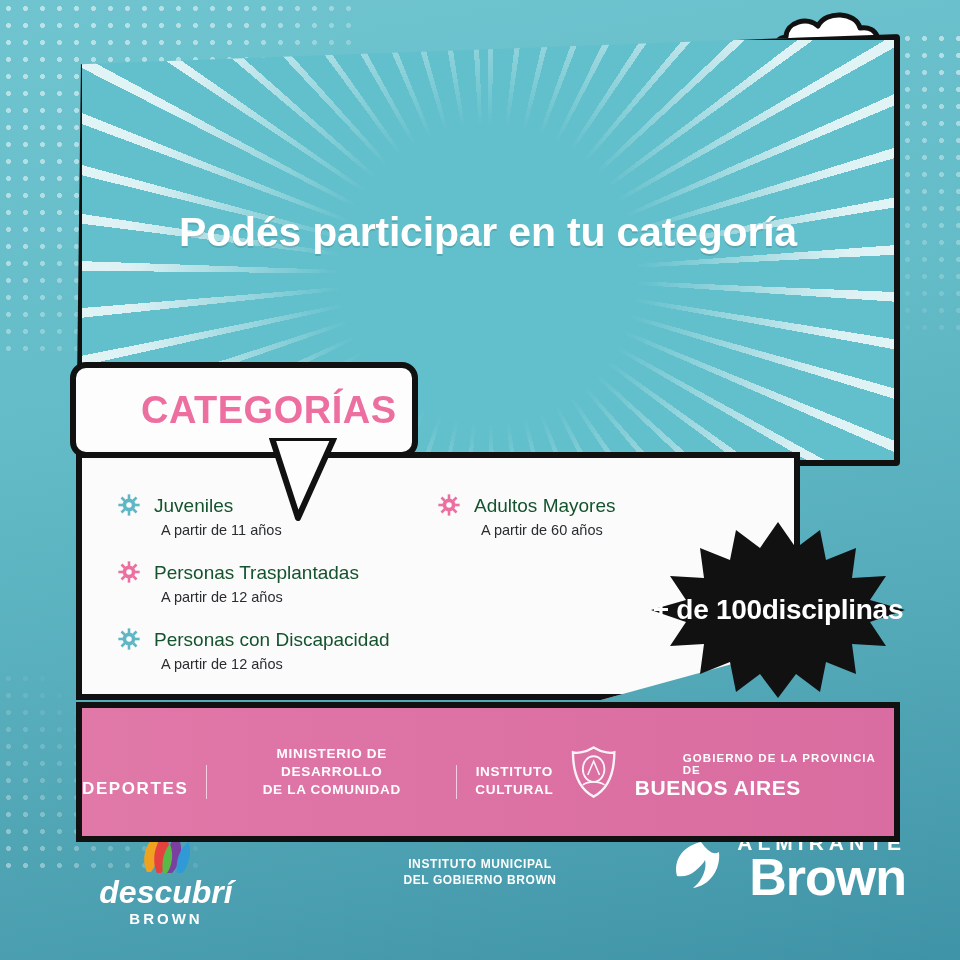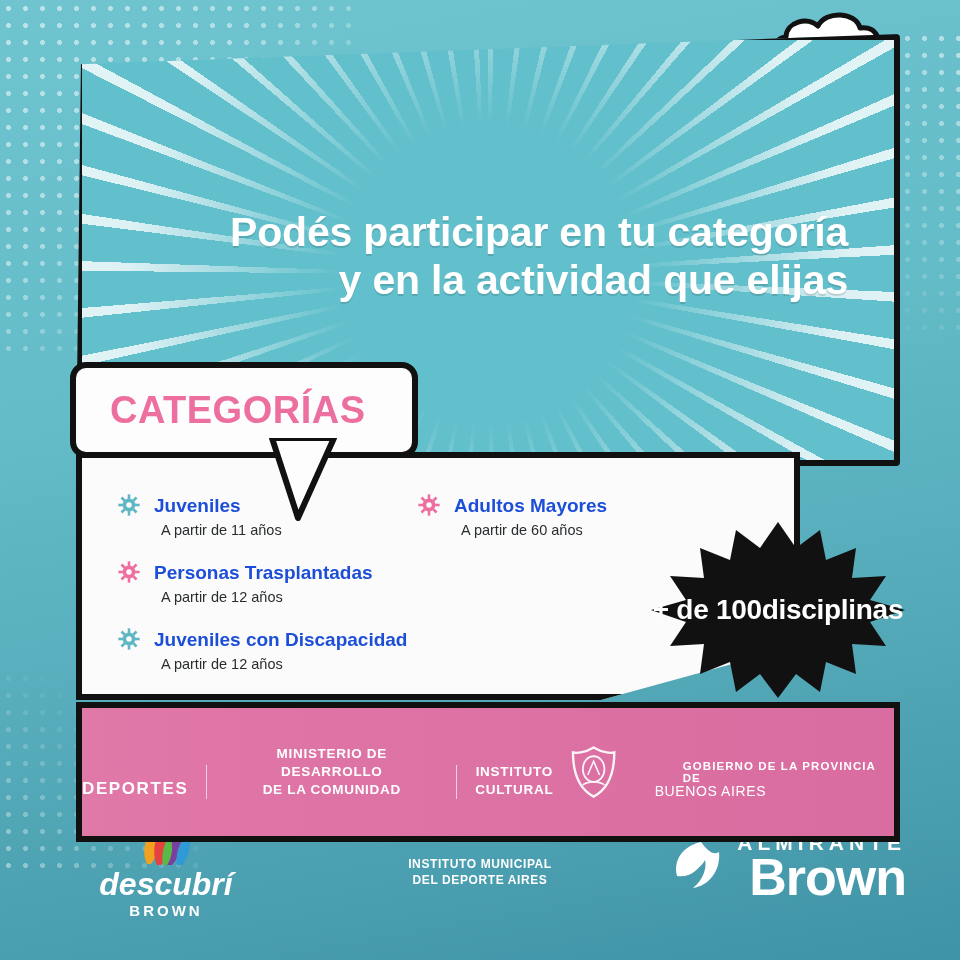--- a/index.html
+++ b/index.html
@@ -60,21 +60,21 @@
       rgba(255,255,255,0.92) 0deg 1.35deg,
       rgba(255,255,255,0) 1.35deg 6.6deg);
     -webkit-mask-image: radial-gradient(circle at 50% 50%, rgba(0,0,0,0) 14%, rgba(0,0,0,0.9) 34%, rgba(0,0,0,1) 60%);
     mask-image: radial-gradient(circle at 50% 50%, rgba(0,0,0,0) 14%, rgba(0,0,0,0.9) 34%, rgba(0,0,0,1) 60%);
     opacity: 0.95;
   }
   .headline-text {
     position: absolute;
     left: 0; right: 0;
     top: 168px;
-    text-align: right;
+    text-align: center;
     color: #fff;
     font-weight: bold;
     font-size: 41px;
     line-height: 1.18;
     letter-spacing: -0.2px;
     text-shadow: 0 2px 0 rgba(0,0,0,0.13);
     padding: 0 46px;
     box-sizing: border-box;
   }
 
@@ -96,20 +96,21 @@
     display: flex;
     align-items: center;
     z-index: 5;
   }
   .cat-bubble .label {
     color: #ec6fa0;
     font-weight: bold;
     font-size: 38px;
     letter-spacing: 0.5px;
     padding-left: 34px;
+    margin-left: 31px;
   }
   .bubble-tail {
     position: absolute;
     left: 268px; top: 438px;
     width: 70px; height: 84px;
     z-index: 6;
   }
 
   
   .cat-panel {
@@ -119,26 +120,26 @@
     background: #fbfbfb;
     border: 6px solid #111;
     clip-path: polygon(0 0, 100% 0, 100% 78%, 72.5% 100%, 0 100%);
     z-index: 3;
   }
   .cat-col {
     position: absolute;
     top: 38px;
   }
   .cat-col.left  { left: 32px; }
-  .cat-col.right { left: 332px; }
+  .cat-col.right { left: 352px; }
   .cat-item { margin-bottom: 25px; position: relative; padding-left: 40px; }
   .cat-item .title {
     font-size: 19px;
-    font-weight: bold;
-    color: #1d4ed8;
+    font-weight: normal;
+    color: #14532d;
     line-height: 1.1;
   }
   .cat-item .sub {
     font-size: 14.5px;
     color: #2a2d30;
     margin-top: 5px;
     padding-left: 7px;
   }
   .gear {
     position: absolute;
@@ -209,36 +210,35 @@
   .shield { width: 46px; height: 54px; opacity: 0.92; }
   .gob { text-align: left; }
   .gob .l1 {
     font-size: 11.5px;
     letter-spacing: 1.1px;
     font-weight: bold;
     text-transform: uppercase;
     padding-left: 48px;
   }
   .gob .l2 {
-    font-size: 14px;
-    font-weight: normal;
+    font-size: 21px;
+    font-weight: bold;
     letter-spacing: 0.6px;
     line-height: 1.1;
-    margin-left: 20px;
   }
 
   
   .logos {
     position: absolute;
     left: 0; right: 0; bottom: 16px;
     height: 120px;
   }
   .logo-descubri {
     position: absolute;
-    left: 66px; top: 0;
+    left: 66px; top: 8px;
     width: 200px;
     text-align: center;
     color: #fff;
   }
   .leaf-mark { width: 54px; height: 42px; margin: 0 auto 2px; display: block; }
   .logo-descubri .name {
     font-size: 32px;
     font-weight: bold;
     font-style: italic;
     line-height: 1;
@@ -291,21 +291,20 @@
   <div class="halftone bottomleft"></div>
 
   <svg class="cloud" viewBox="0 0 116 56">
     <path d="M14 52 C2 52 2 34 16 33 C16 18 38 12 48 22 C56 6 86 8 90 24 C108 21 114 40 102 52 Z" fill="#ffffff" stroke="#111" stroke-width="5" stroke-linejoin="round"></path>
   </svg>
 
   <div class="headline-panel">
     <div class="rays"></div>
     <div class="headline-text">
       <div>Podés participar en tu categoría</div>
-      <div>y en la actividad que elijas</div>
     </div>
   </div>
 
   <div class="cat-panel">
     <div class="cat-col left">
 
       <div class="cat-item">
         <svg class="gear" viewBox="0 0 24 24">
           <g fill="#5fb6c4">
             <circle cx="12" cy="12" r="7"></circle>
@@ -357,21 +356,21 @@
               <rect x="0.4" y="10.6" width="5" height="2.8"></rect>
               <rect x="18.6" y="10.6" width="5" height="2.8"></rect>
               <rect x="10.6" y="0.4" width="2.8" height="5" transform="rotate(45 12 12)"></rect>
               <rect x="10.6" y="18.6" width="2.8" height="5" transform="rotate(45 12 12)"></rect>
               <rect x="0.4" y="10.6" width="5" height="2.8" transform="rotate(45 12 12)"></rect>
               <rect x="18.6" y="10.6" width="5" height="2.8" transform="rotate(45 12 12)"></rect>
             </g>
           </g>
           <circle cx="12" cy="12" r="3" fill="#fbfbfb"></circle>
         </svg>
-        <div class="title">Juveniles con Discapacidad</div>
+        <div class="title">Personas con Discapacidad</div>
         <div class="sub">A partir de 12 años</div>
       </div>
 
     </div>
 
     <div class="cat-col right">
       <div class="cat-item">
         <svg class="gear" viewBox="0 0 24 24">
           <g fill="#ec6fa0">
             <circle cx="12" cy="12" r="7"></circle>
@@ -445,21 +444,21 @@
         <path d="M28 41 C24 27 29 10 39 4 C45 16 42 32 33 41 Z" fill="#7b3fa0"></path>
         <path d="M38 41 C36 28 42 14 50 10 C53 22 49 35 43 41 Z" fill="#2f9ad6"></path>
         <path d="M24 41 C22 30 25 18 31 12 C35 22 33 34 28 41 Z" fill="#5bb947"></path>
       </svg>
       <div class="name">descubrí</div>
       <div class="sub">BROWN</div>
     </div>
 
     <div class="logo-center">
       <div>INSTITUTO MUNICIPAL</div>
-      <div>DEL DEPORTE AIRES</div>
+      <div>DEL GOBIERNO BROWN</div>
     </div>
 
     <div class="logo-brown">
       <div class="brown-wrap">
         <svg class="brown-leaf" viewBox="0 0 56 58">
           <path d="M30 4 C12 8 2 22 6 38 C18 40 30 32 34 18 C30 26 22 33 12 36 C20 36 30 30 34 22 C36 30 32 42 22 50 C38 48 50 32 48 14 C42 18 36 12 30 4 Z" fill="#ffffff"></path>
         </svg>
         <div>
           <div class="almirante">ALMIRANTE</div>
           <div class="brown">Brown</div>

